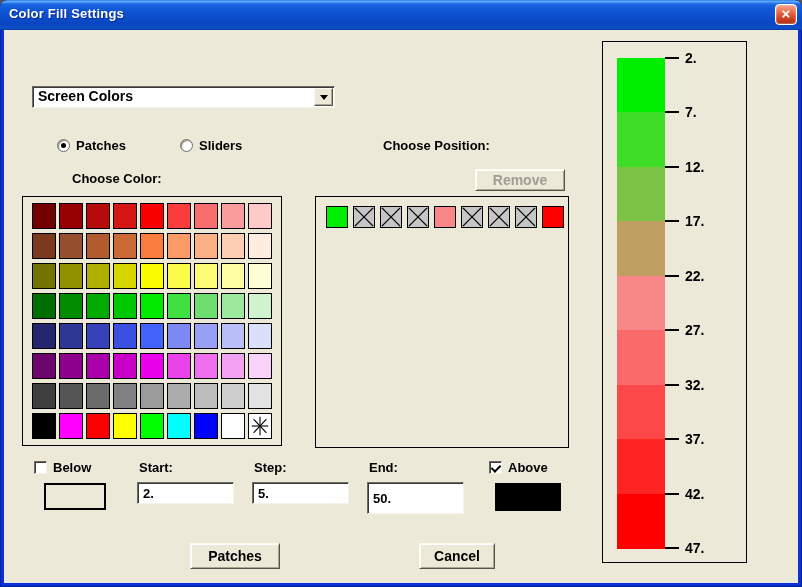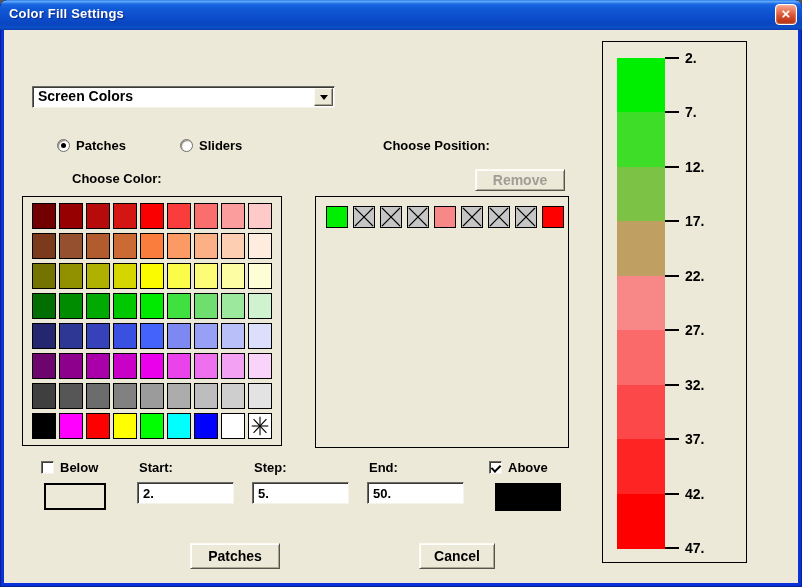--- a/index.html
+++ b/index.html
@@ -218,34 +218,34 @@
           <div class="ppatch" style="background: rgb(198, 198, 198);">
             <svg viewBox="0 0 22 22" preserveAspectRatio="none">
               <line x1="1" y1="1" x2="21" y2="21" stroke="#000" stroke-width="1.4"></line>
               <line x1="21" y1="1" x2="1" y2="21" stroke="#000" stroke-width="1.4"></line>
             </svg>
           </div>
           <div class="ppatch" style="background: rgb(255, 0, 0);"></div>
         </div>
     </div>
 
-    <div class="abs ctl-row" style="left:37px;top:430px;">
+    <div class="abs ctl-row" style="left:30px;top:430px;">
       <div class="cb"></div>
       <div class="lbl">Below</div>
     </div>
     <div class="abs" style="left: 40px; top: 453px; width: 62px; height: 27px; border: 2px solid rgb(0, 0, 0); box-sizing: border-box; background: rgb(236, 233, 216);" id="below-swatch"></div>
 
     <div class="abs lbl" style="left:135px;top:430px;">Start:</div>
     <input class="abs sunken field" style="left: 133px; top: 452px; width: 97px; height: 22px;" value="2.">
 
     <div class="abs lbl" style="left:250px;top:430px;">Step:</div>
     <input class="abs sunken field" style="left: 248px; top: 452px; width: 97px; height: 22px;" value="5.">
 
     <div class="abs lbl" style="left:365px;top:430px;">End:</div>
-    <input class="abs sunken field" style="left: 363px; top: 452px; width: 97px; height: 22px;" value="50.">
+    <input class="abs sunken field" style="left: 363px; top: 452px; width: 97px; height: 32px;" value="50.">
 
     <div class="abs ctl-row" style="left:485px;top:430px;">
       <div class="cb">
           <div class="check" id="check-above" style="display: block;"></div>
         </div>
       <div class="lbl">Above</div>
     </div>
     <div class="abs" style="left: 491px; top: 453px; width: 66px; height: 28px; border: 1px solid rgb(0, 0, 0); box-sizing: border-box; background: rgb(0, 0, 0);" id="above-swatch"></div>
 
     <div class="abs raised pushbtn" style="left:186px;top:513px;width:90px;height:26px;">Patches</div>

